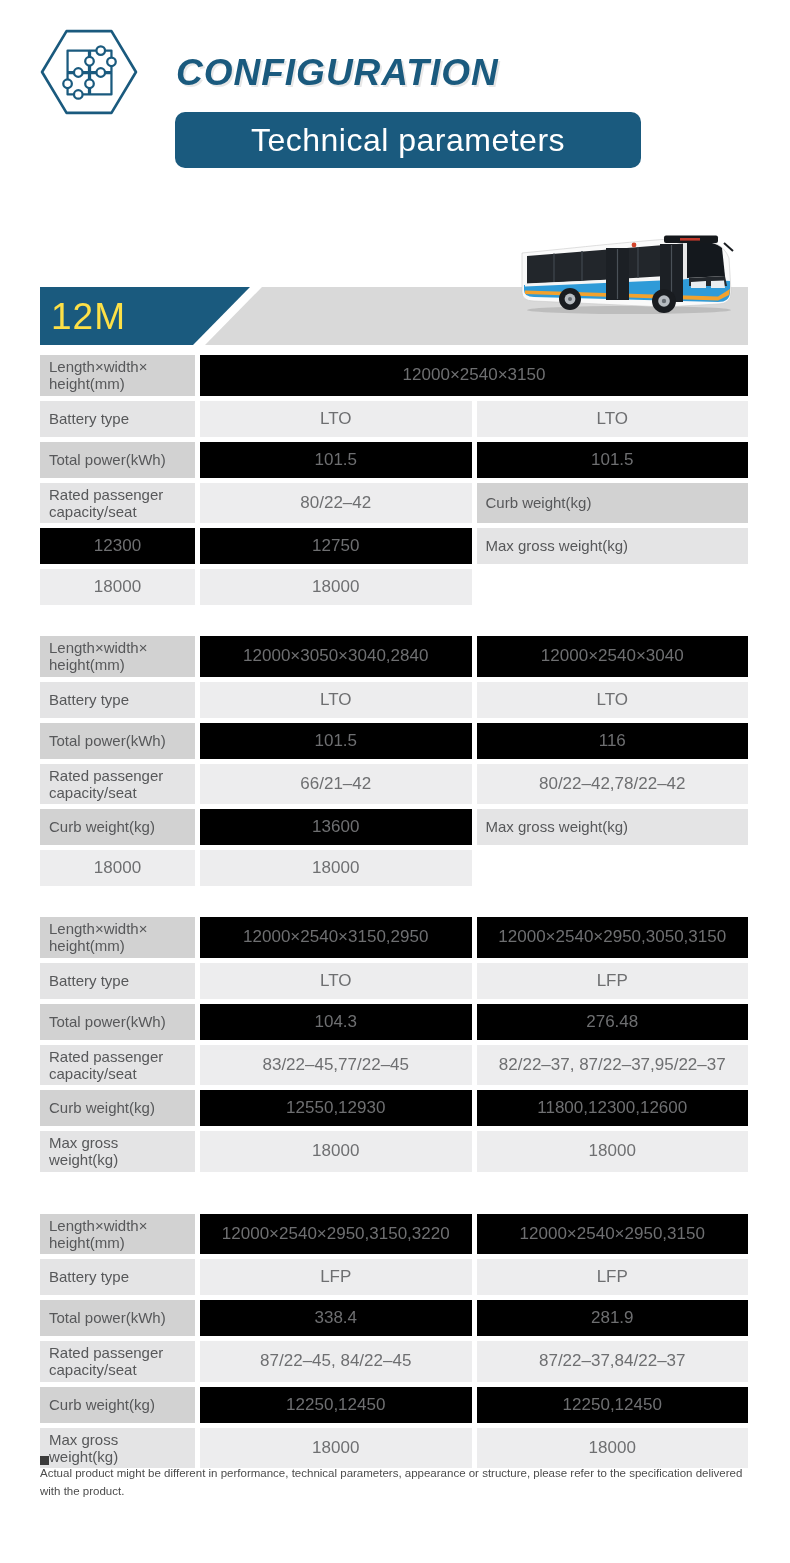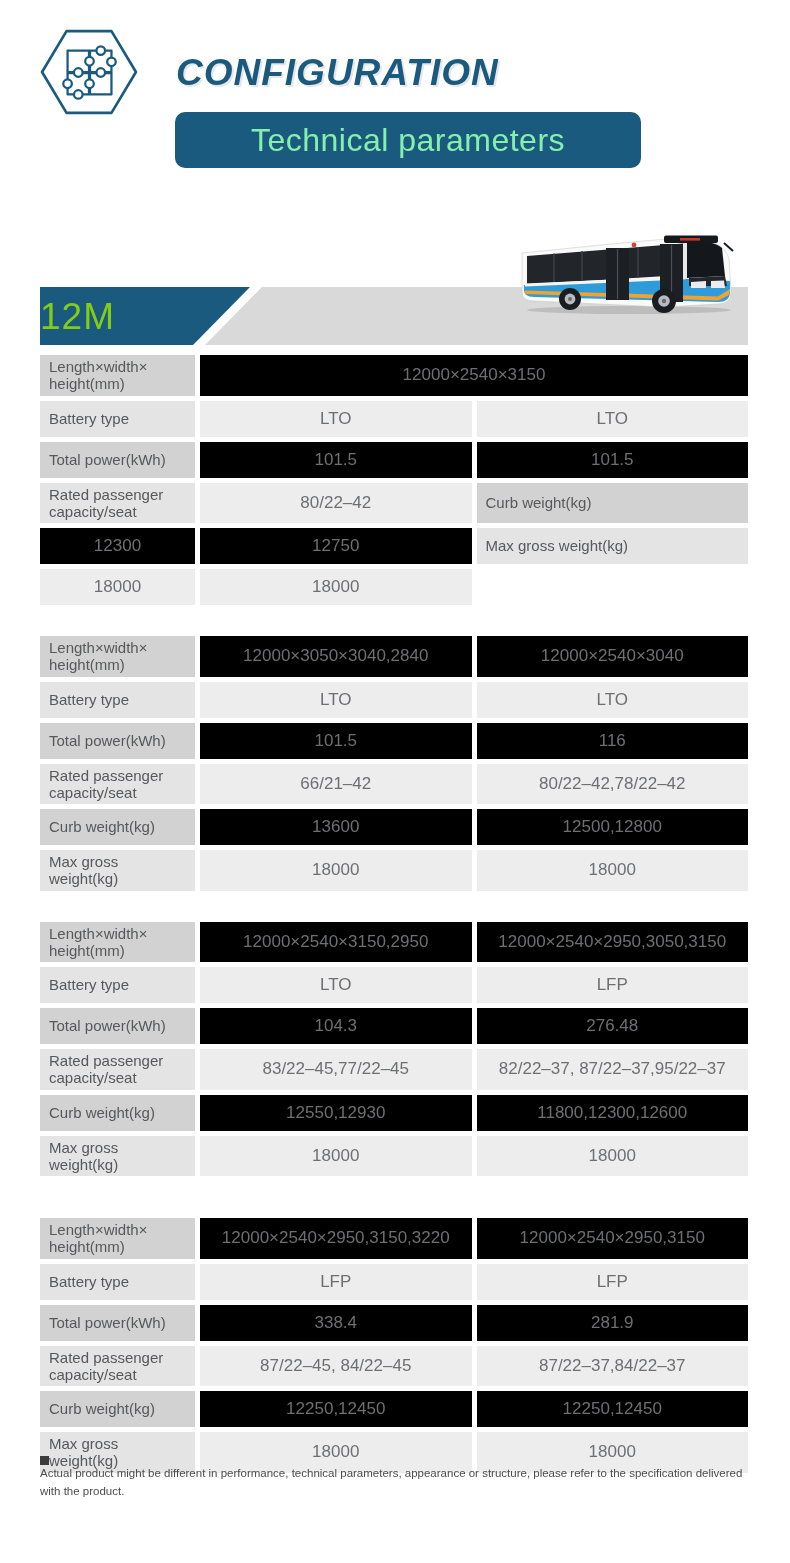--- a/index.html
+++ b/index.html
@@ -17,38 +17,38 @@
     font-size:37px; font-weight:bold; font-style:italic;
     color:#1a5a7e; letter-spacing:1px;
     text-shadow:2px 2px 0 rgba(120,120,120,0.18);
     white-space:nowrap;
   }
   .tp-banner {
     position:absolute; left:175px; top:112px; width:466px; height:56px;
     background:#1a5a7e; border-radius:10px;
     display:flex; align-items:center; justify-content:center;
   }
-  .tp-banner .tp-text { color:#86efac; font-size:32px; font-weight:500; letter-spacing:0.5px; }
+  .tp-banner .tp-text { color:#ffffff; font-size:32px; font-weight:500; letter-spacing:0.5px; }
 
   
   .band { position:absolute; left:40px; top:287px; width:708px; height:58px; }
   .band-gray {
     position:absolute; left:0; top:0; width:100%; height:100%;
     background:#d9d9d9;
     clip-path:polygon(222px 0, 100% 0, 100% 100%, 165px 100%);
   }
   .band-blue {
     position:absolute; left:0; top:0; width:210px; height:100%;
     background:#1a5a7e;
     clip-path:polygon(0 0, 100% 0, calc(100% - 57px) 100%, 0 100%);
     display:flex; align-items:center;
   }
   .band-blue .sec-label {
-    color:#84cc16; font-size:37px; font-weight:400;
-    letter-spacing:1px; line-height:1;
+    color:#fde047; font-size:37px; font-weight:400;
+    padding-left:11px; letter-spacing:1px; line-height:1;
   }
   .bus { position:absolute; left:514px; top:222px; width:224px; height:94px; }
 
   
   .tables { position:absolute; left:40px; top:355px; width:708px; }
   .spec-table {
     display:grid;
     grid-template-columns:155px 1fr 1fr;
     gap:5px;
     margin-bottom:31px;
@@ -197,21 +197,20 @@
     <div class="c val light">LTO</div>
     <div class="c lab dark">Total power(kWh)</div>
     <div class="c val dark">101.5</div>
     <div class="c val dark">116</div>
     <div class="c lab light">Rated passenger
 capacity/seat</div>
     <div class="c val light">66/21–42</div>
     <div class="c val light">80/22–42,78/22–42</div>
     <div class="c lab dark">Curb weight(kg)</div>
     <div class="c val dark">13600</div>
-    <div class="c val dark">12500,12800</div>
     <div class="c lab light">Max gross weight(kg)</div>
     <div class="c val light">18000</div>
     <div class="c val light">18000</div>
   </div>
 
   <div class="spec-table gap-lg">
     <div class="c lab dark">Length×width×
 height(mm)</div>
     <div class="c val dark">12000×2540×3150,2950</div>
     <div class="c val dark">12000×2540×2950,3050,3150</div>

